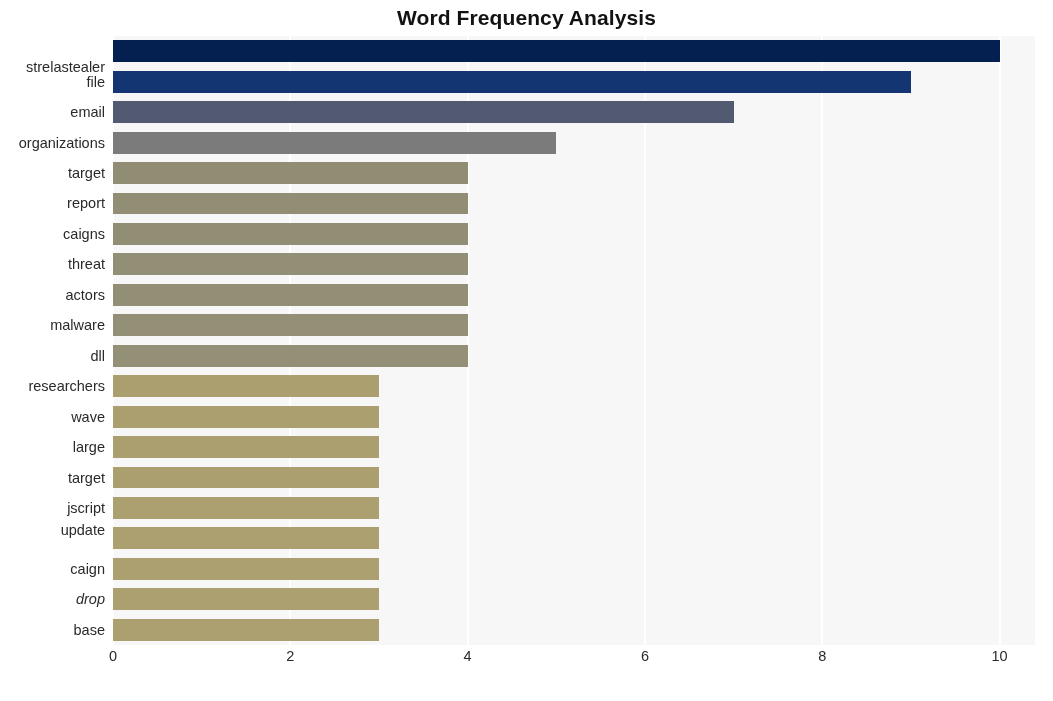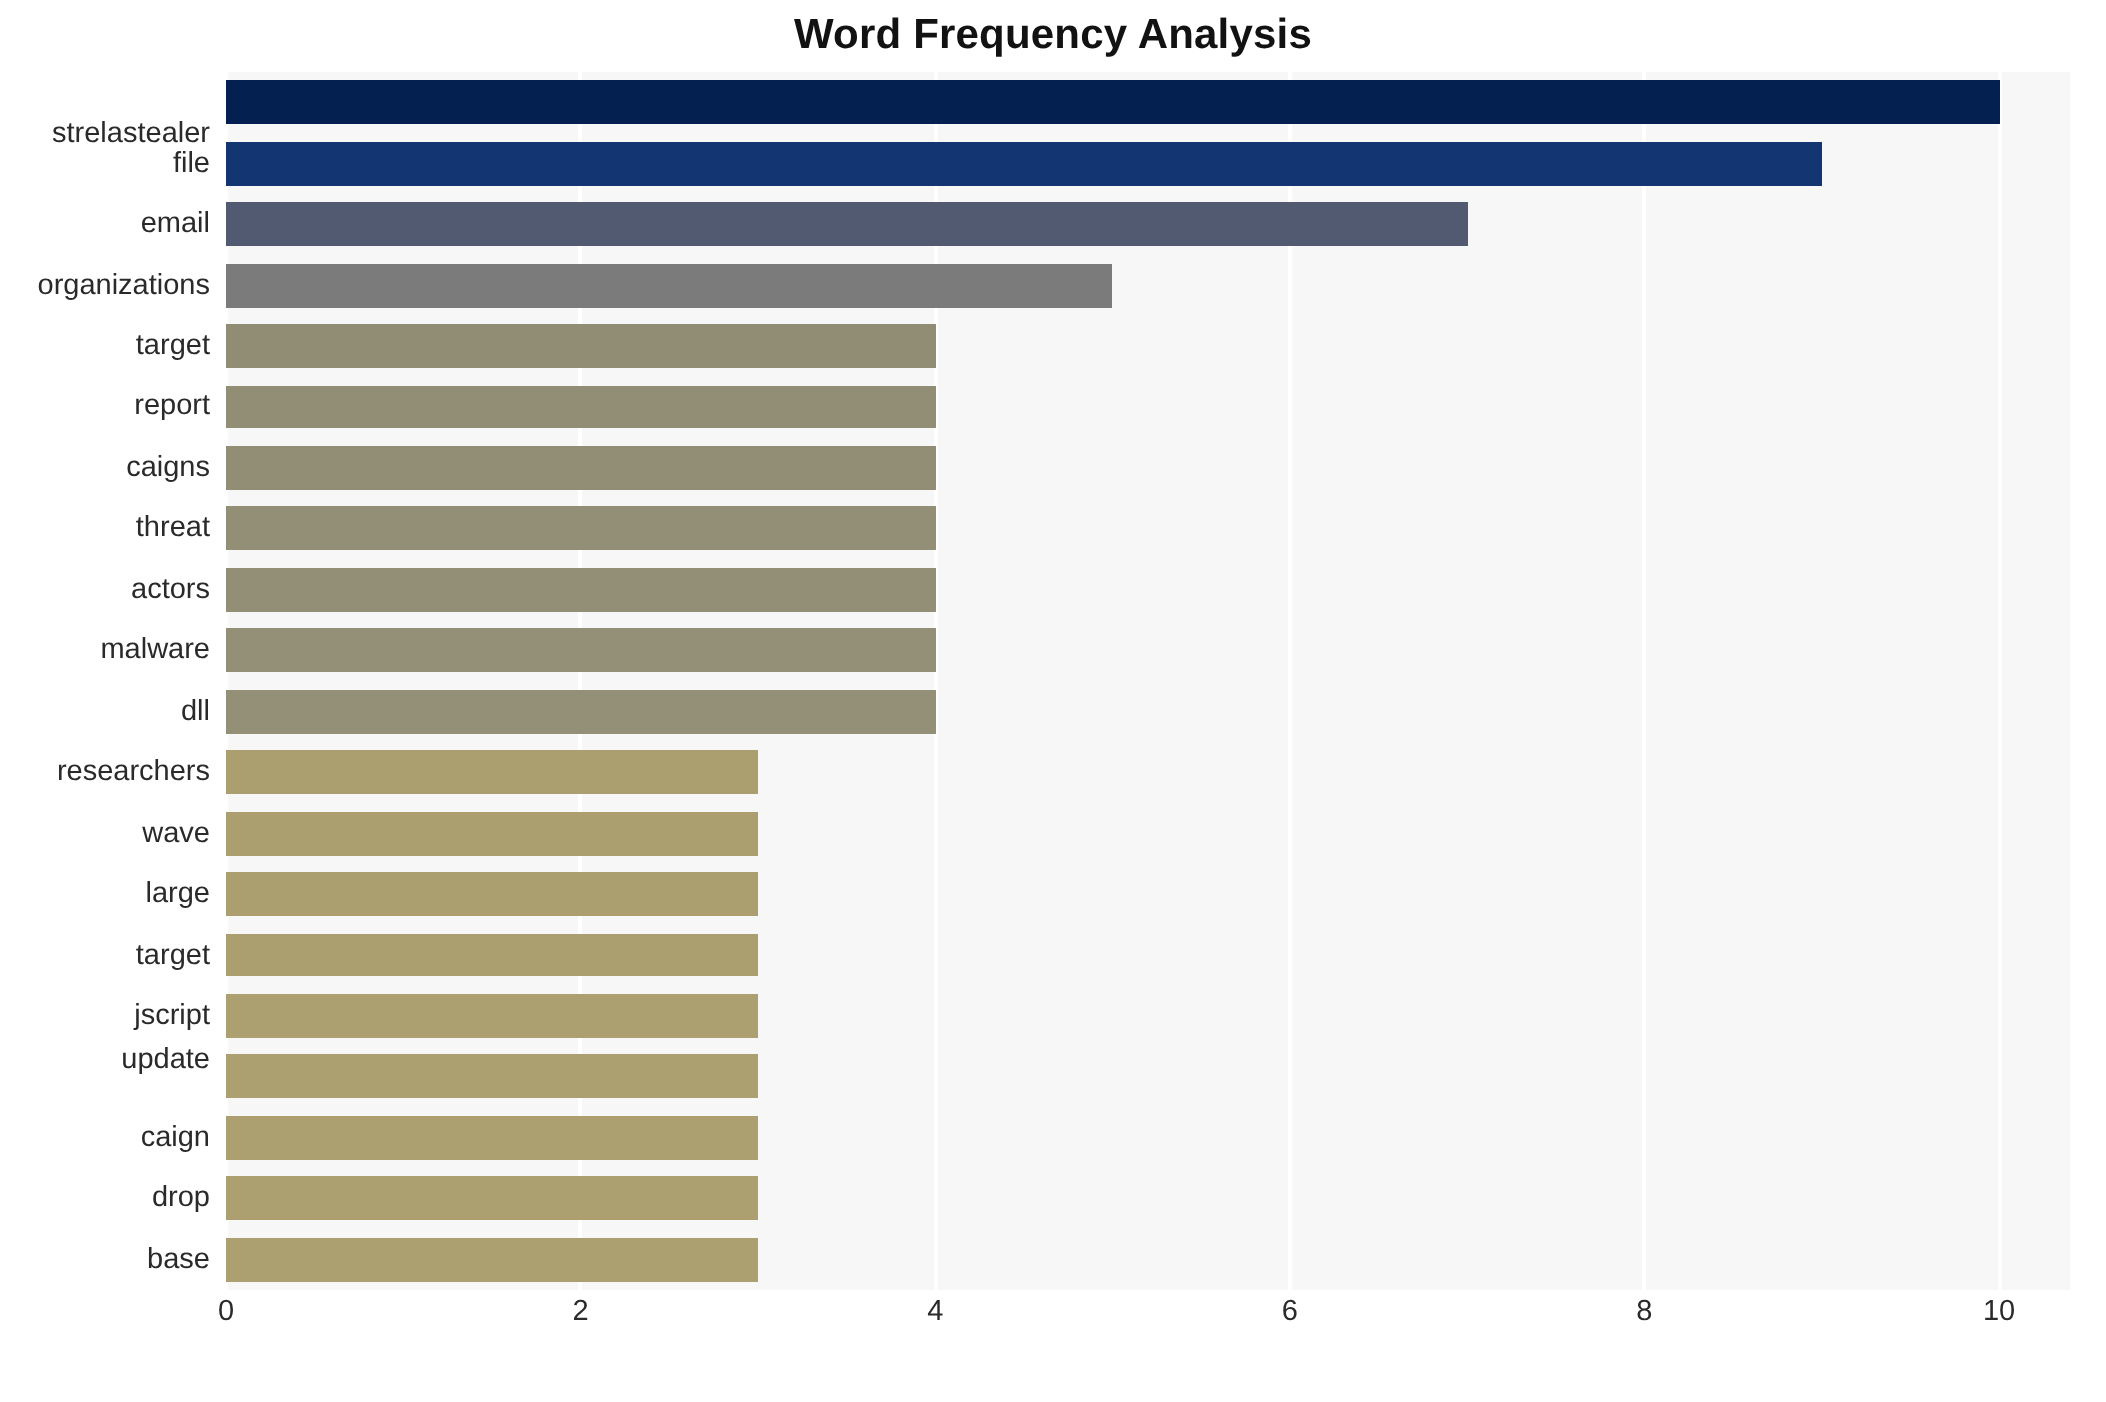--- a/index.html
+++ b/index.html
@@ -212,21 +212,21 @@
       <div class="y-tick-label" style="top: 251.825px; padding-left: 28px;">actors</div>
       <div class="y-tick-label" style="top: 282.275px;">malware</div>
       <div class="y-tick-label" style="top: 312.725px;">dll</div>
       <div class="y-tick-label" style="top: 343.175px;">researchers</div>
       <div class="y-tick-label" style="top: 373.625px;">wave</div>
       <div class="y-tick-label" style="top: 404.075px;">large</div>
       <div class="y-tick-label" style="top: 434.525px;">target</div>
       <div class="y-tick-label" style="top: 464.975px;">jscript</div>
       <div class="y-tick-label" style="top: 487px;">update</div>
       <div class="y-tick-label" style="top: 525.875px;">caign</div>
-      <div class="y-tick-label" style="top: 556.325px;">drop</div>
+      <div class="y-tick-label" style="top: 556.325px; font-style: italic;">drop</div>
       <div class="y-tick-label" style="top: 586.775px;">base</div>
     </div>
 
   <div id="x-axis-labels">
       <div class="x-tick-label" style="left: 113px;">0</div>
       <div class="x-tick-label" style="left: 290.308px;">2</div>
       <div class="x-tick-label" style="left: 467.615px;">4</div>
       <div class="x-tick-label" style="left: 644.923px;">6</div>
       <div class="x-tick-label" style="left: 822.231px;">8</div>
       <div class="x-tick-label" style="left: 999.538px;">10</div>

